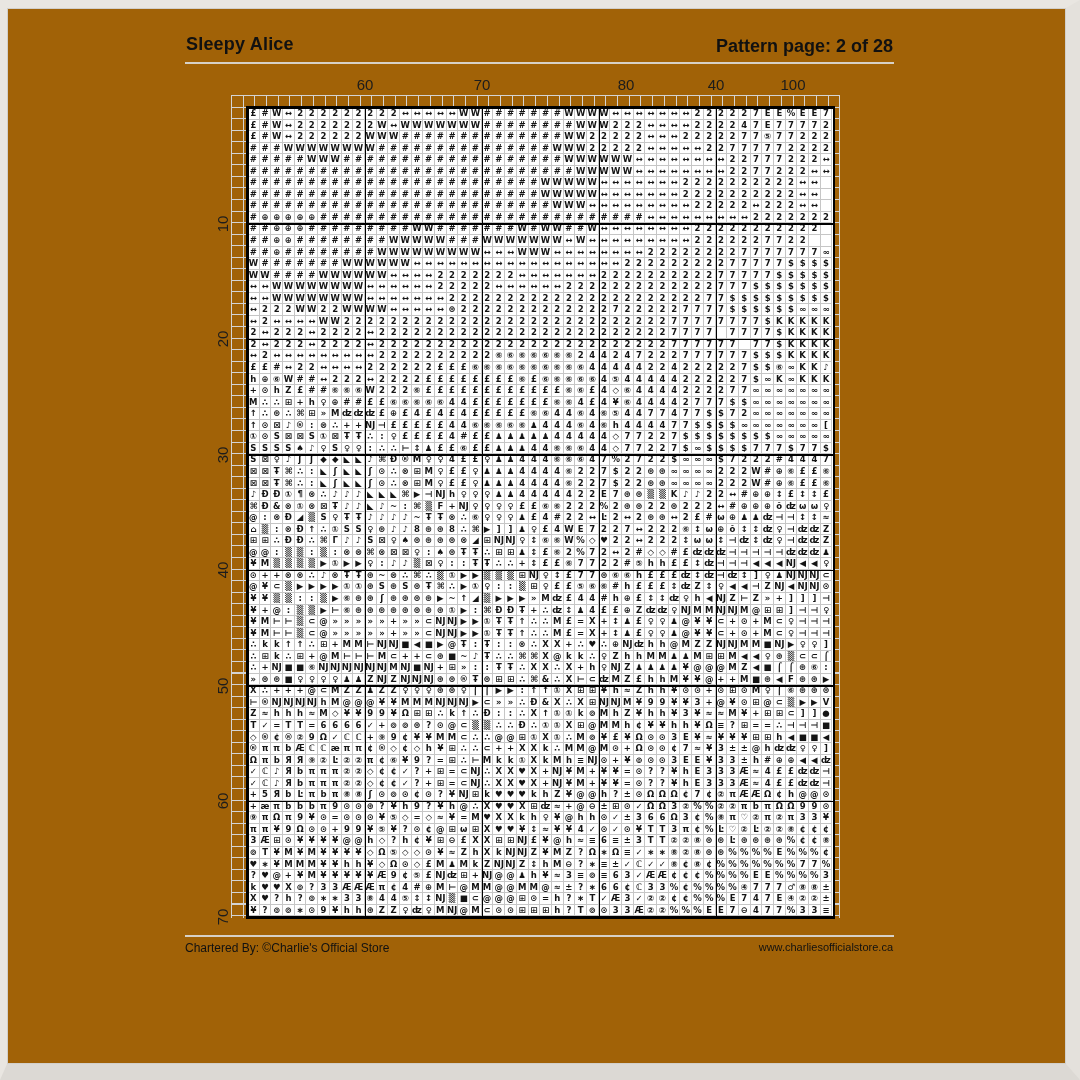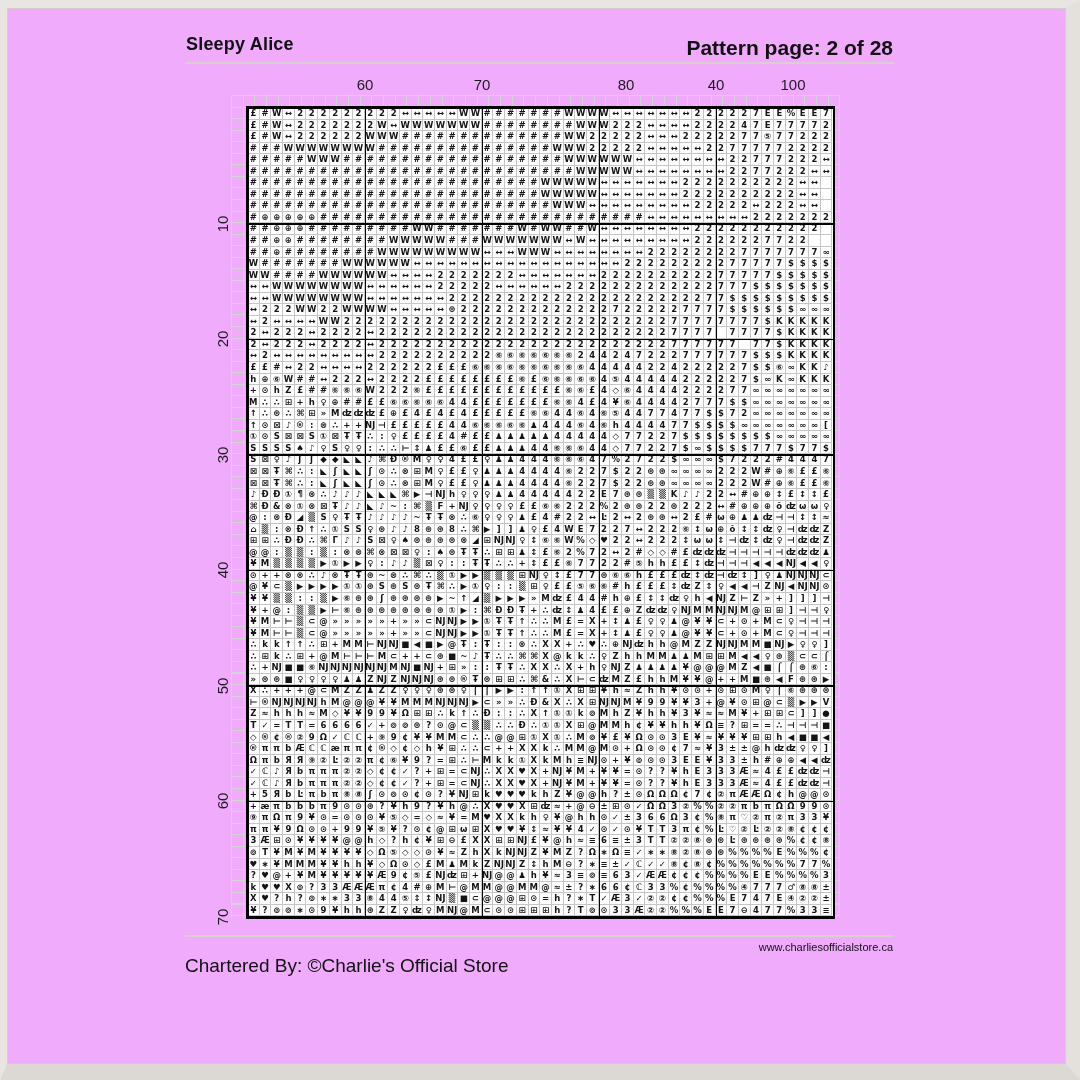--- a/index.html
+++ b/index.html
@@ -1,26 +1,26 @@
 <!DOCTYPE html>
 <html><head>
 <meta charset="utf-8">
 <style>
   html,body{margin:0;padding:0;background:#cfccc7;}
-  .page{position:relative;width:1080px;height:1080px;background:#f0abfc;
+  .page{position:relative;width:1080px;height:1080px;background:#a16207;
         border:0;box-sizing:border-box;overflow:hidden;
         font-family:"Liberation Sans", sans-serif;color:#111;}
   .scan-frame{position:absolute;inset:0;pointer-events:none;
         border-top:8px solid #e9e6e1;border-left:7px solid #e9e6e1;
         border-right:14px solid #e4e1dc;border-bottom:16px solid #dcd9d4;}
   .scan-frame::after{content:"";position:absolute;inset:0;border:1px solid #d2cfca;}
 
   
   .title{position:absolute;left:186px;top:34px;font-size:18px;font-weight:bold;letter-spacing:.2px;}
-  .pageno{position:absolute;right:187px;top:36px;font-size:21px;font-weight:bold;}
+  .pageno{position:absolute;right:187px;top:36px;font-size:18px;font-weight:bold;}
   .rule{position:absolute;left:185px;width:709px;height:2px;background:#d7d1c7;}
   .rule-top{top:62px;}
   .rule-bottom{top:935px;}
 
   
   .margin-grid{position:absolute;left:231px;top:95px;width:609px;height:823px;
      background-image:
        repeating-linear-gradient(to right,#d4d4d4 0 1px,transparent 1px 11.7px),
        repeating-linear-gradient(to bottom,#d4d4d4 0 1px,transparent 1px 11.55px);}
   .pattern{position:absolute;left:246px;top:106px;width:585px;height:808.5px;
@@ -32,21 +32,21 @@
      font-weight:bold;text-align:center;color:#141414;overflow:hidden;}
   .major{position:absolute;inset:0;pointer-events:none;background-image:
        repeating-linear-gradient(to right,#000 0 1.2px,transparent 1.2px 117px),
        repeating-linear-gradient(to bottom,#000 0 1.2px,transparent 1.2px 115.5px);}
   .axis-col-label{position:absolute;transform:translateX(-50%);font-size:15px;color:#1c1c1c;
        top:76px;}
   .axis-row-label{position:absolute;transform:translate(-50%,-50%) rotate(-90deg);
        font-size:15px;color:#1c1c1c;left:222px;}
 
   
-  .credit{position:absolute;left:185px;top:941px;font-size:19px;margin-top:14px;}
+  .credit{position:absolute;left:185px;top:941px;font-size:12px;}
   .site{position:absolute;right:187px;top:941px;font-size:11px;}
 </style>
 </head>
 <body>
 
 <div class="page">
 
   <div class="title">Sleepy Alice</div>
   <div class="pageno">Pattern page: 2 of 28</div>
   <div class="rule rule-top"></div>

